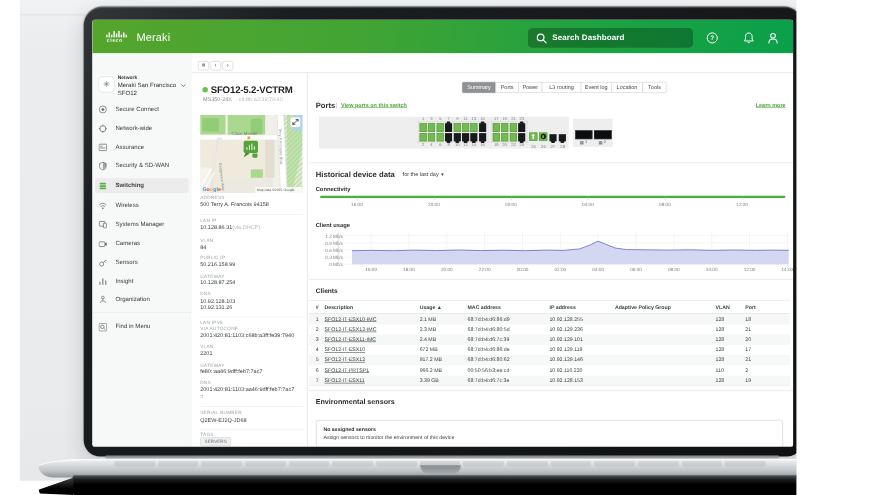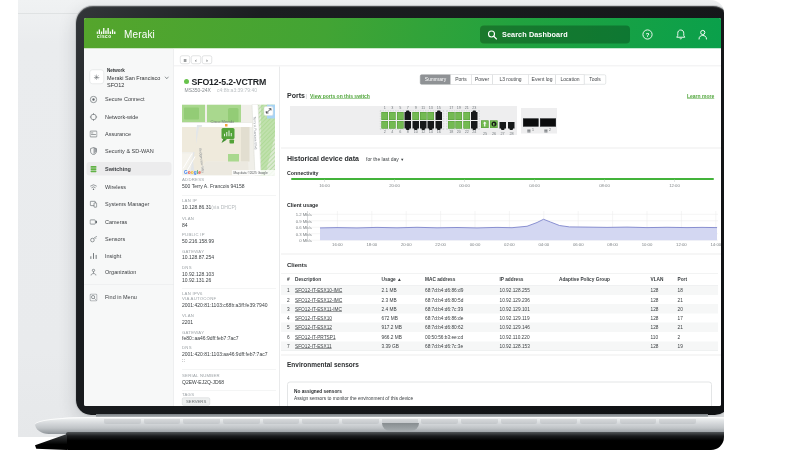--- a/index.html
+++ b/index.html
@@ -1,18 +1,18 @@
 <!DOCTYPE html>
 <html><head><meta charset="utf-8">
 <style>
 html,body{margin:0;padding:0;width:800px;height:450px;overflow:hidden;background:#fff;
  font-family:"Liberation Sans",sans-serif;}
 *{box-sizing:border-box;}
 .abs{position:absolute;}
-#stage{position:relative;width:724px;height:450px;overflow:hidden;border-radius:13px;}
+#stage{position:relative;width:724px;height:450px;overflow:hidden;}
 #backdrop{left:18px;top:0;width:749px;height:437px;
  background:linear-gradient(to bottom,#f0f2f3 0%,#eaecee 10%,#e9ebed 80%,#e6e8ea 100%);}
 #seam{left:18px;top:12.5px;width:749px;height:1px;background:#dfe2e3;}
 #lid{left:76px;top:6px;width:654px;height:409px;border-radius:17px 17px 15px 15px;
  background:linear-gradient(135deg,#33373a,#1b1e21 18%,#141618 70%,#0e1012);
  box-shadow:0 0 0 1px #c7cacc, 0 6px 18px rgba(40,44,48,.18), inset 0 1px 1px rgba(255,255,255,.25);}
 #screen{left:84px;top:17.5px;width:637px;height:388.5px;background:#fff;overflow:hidden;border-radius:2px;}
 #ui{position:absolute;left:0;top:0;width:1274px;height:777px;transform:scale(.5);transform-origin:0 0;background:#fff;}
 #hinge{left:96px;top:413.5px;width:612px;height:4.5px;background:linear-gradient(to bottom,#777d81,#c0c4c7);}
 #deck{left:35px;top:416.5px;width:731px;height:17px;border-radius:70px 70px 18px 18px/9px 9px 13px 13px;box-shadow:inset 0 1px 0 rgba(255,255,255,.8);

